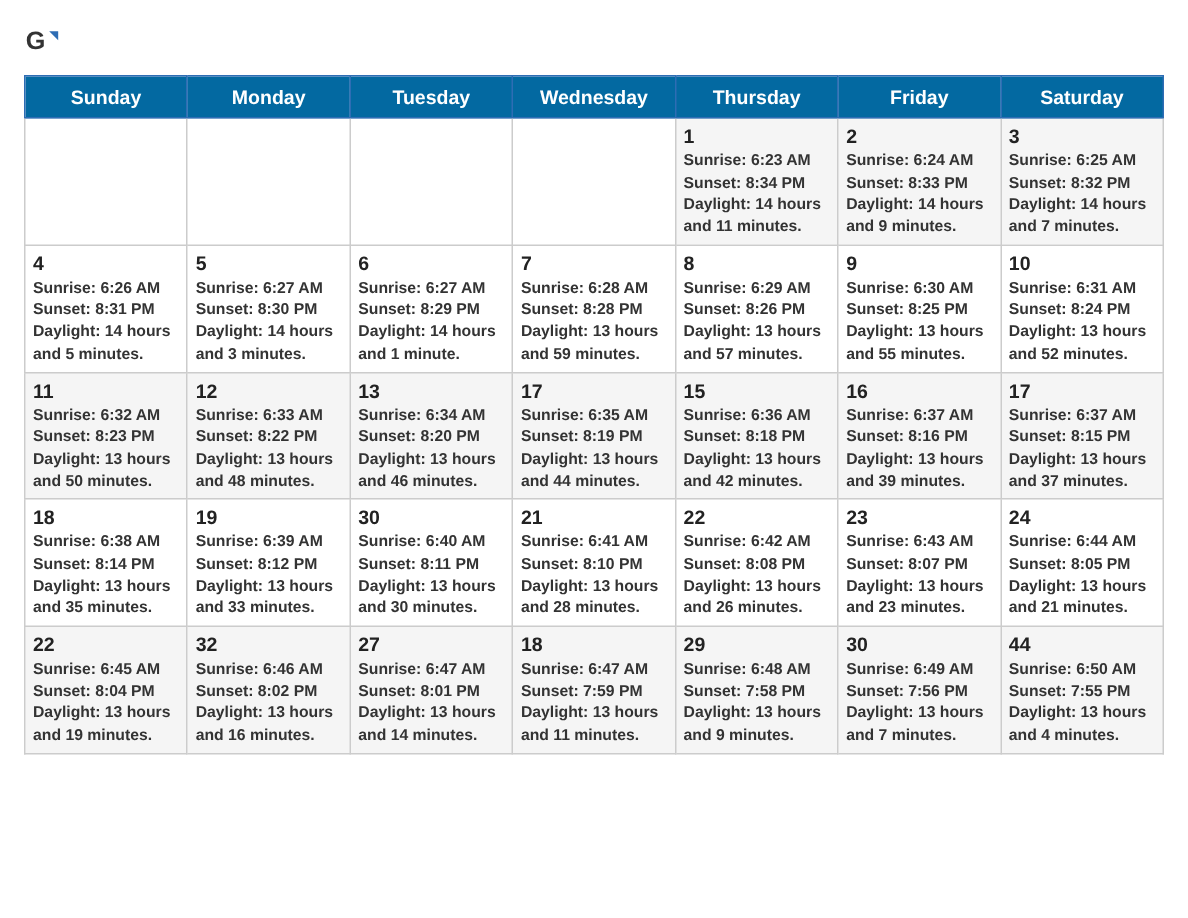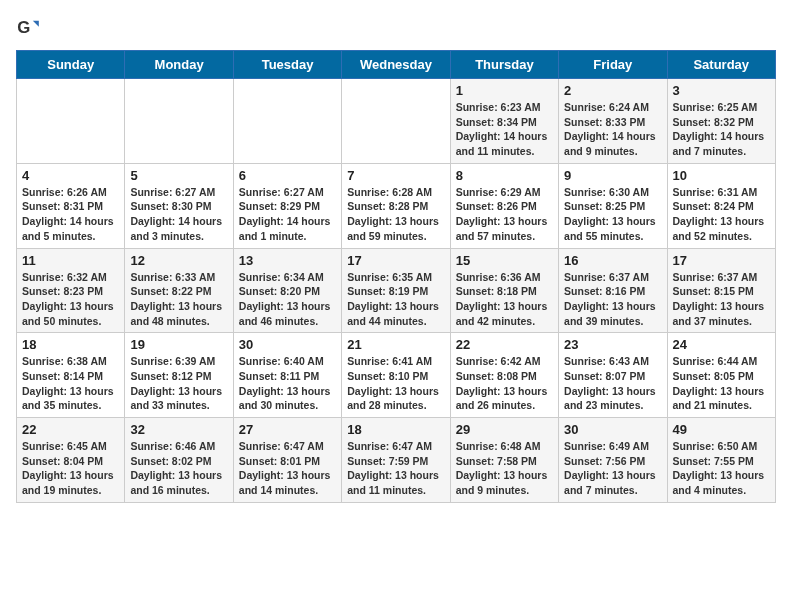--- a/index.html
+++ b/index.html
@@ -249,18 +249,18 @@
         </td>
         <td>
           <span class="day-number">29</span>
           <div class="day-info">Sunrise: 6:48 AM<br>Sunset: 7:58 PM<br>Daylight: 13 hours and 9 minutes.</div>
         </td>
         <td>
           <span class="day-number">30</span>
           <div class="day-info">Sunrise: 6:49 AM<br>Sunset: 7:56 PM<br>Daylight: 13 hours and 7 minutes.</div>
         </td>
         <td>
-          <span class="day-number">49</span>
+          <span class="day-number">44</span>
           <div class="day-info">Sunrise: 6:50 AM<br>Sunset: 7:55 PM<br>Daylight: 13 hours and 4 minutes.</div>
         </td>
       </tr>
     </tbody>
 </table>
 
 </body></html>

